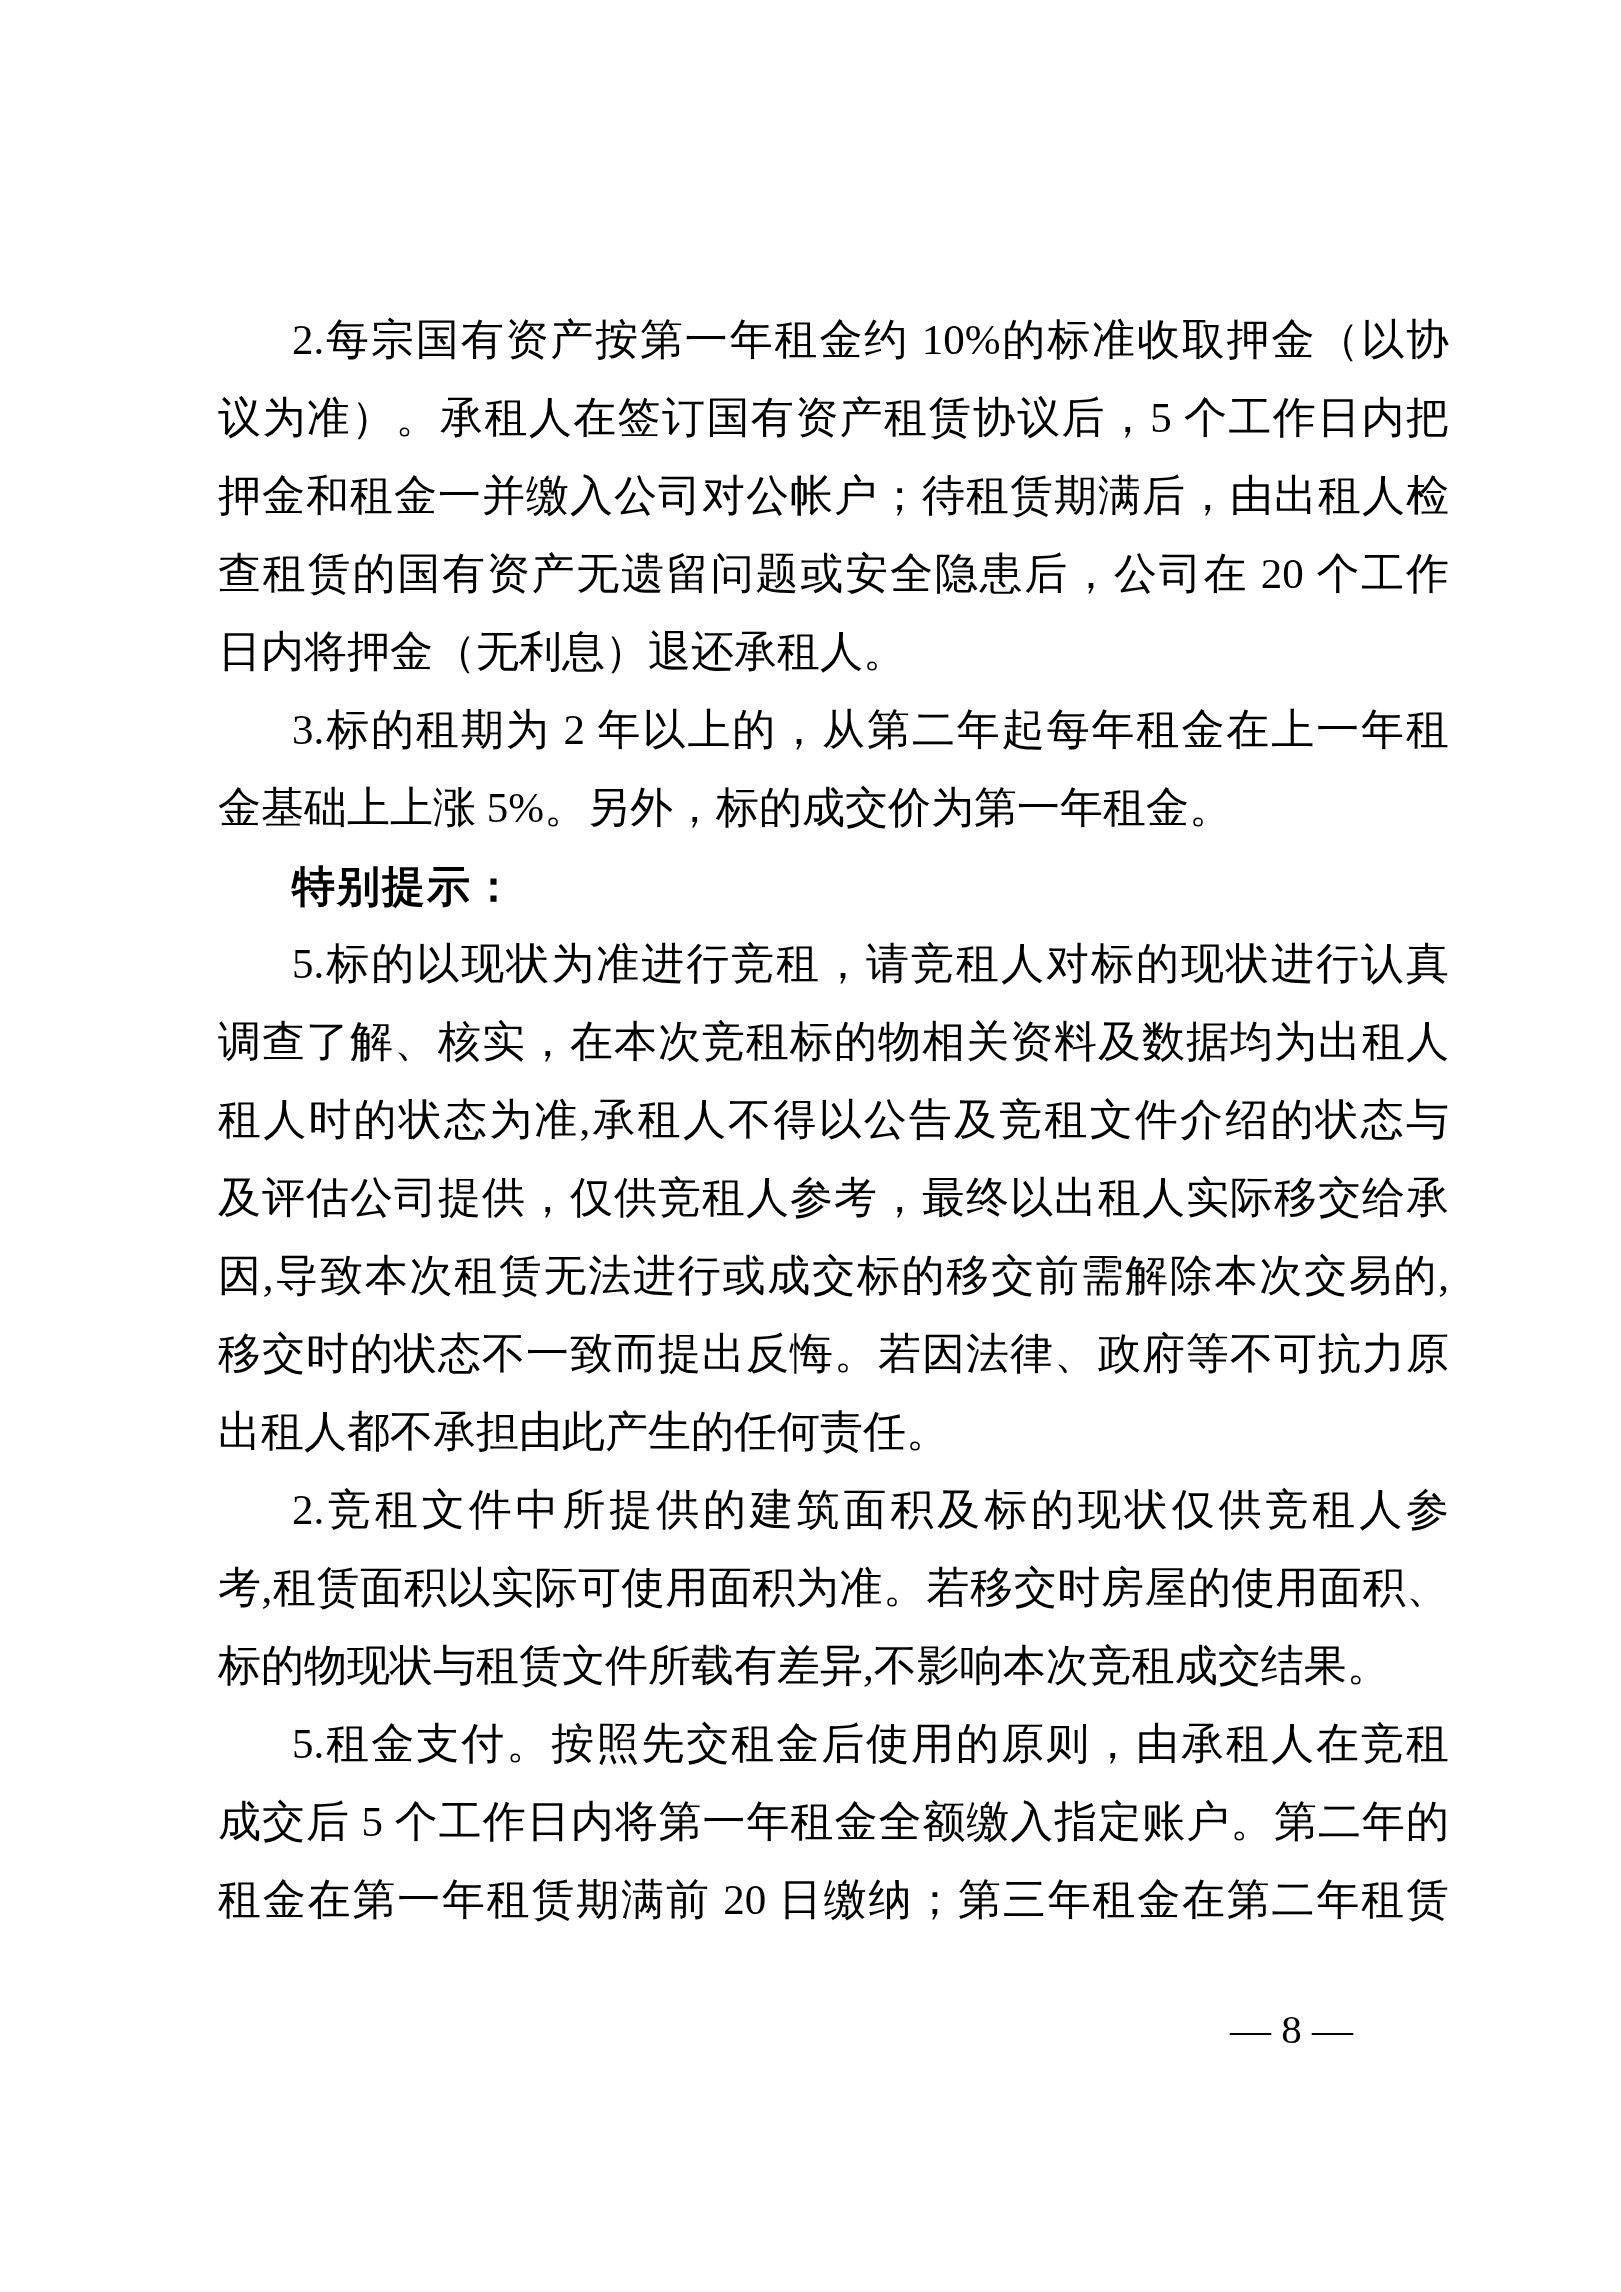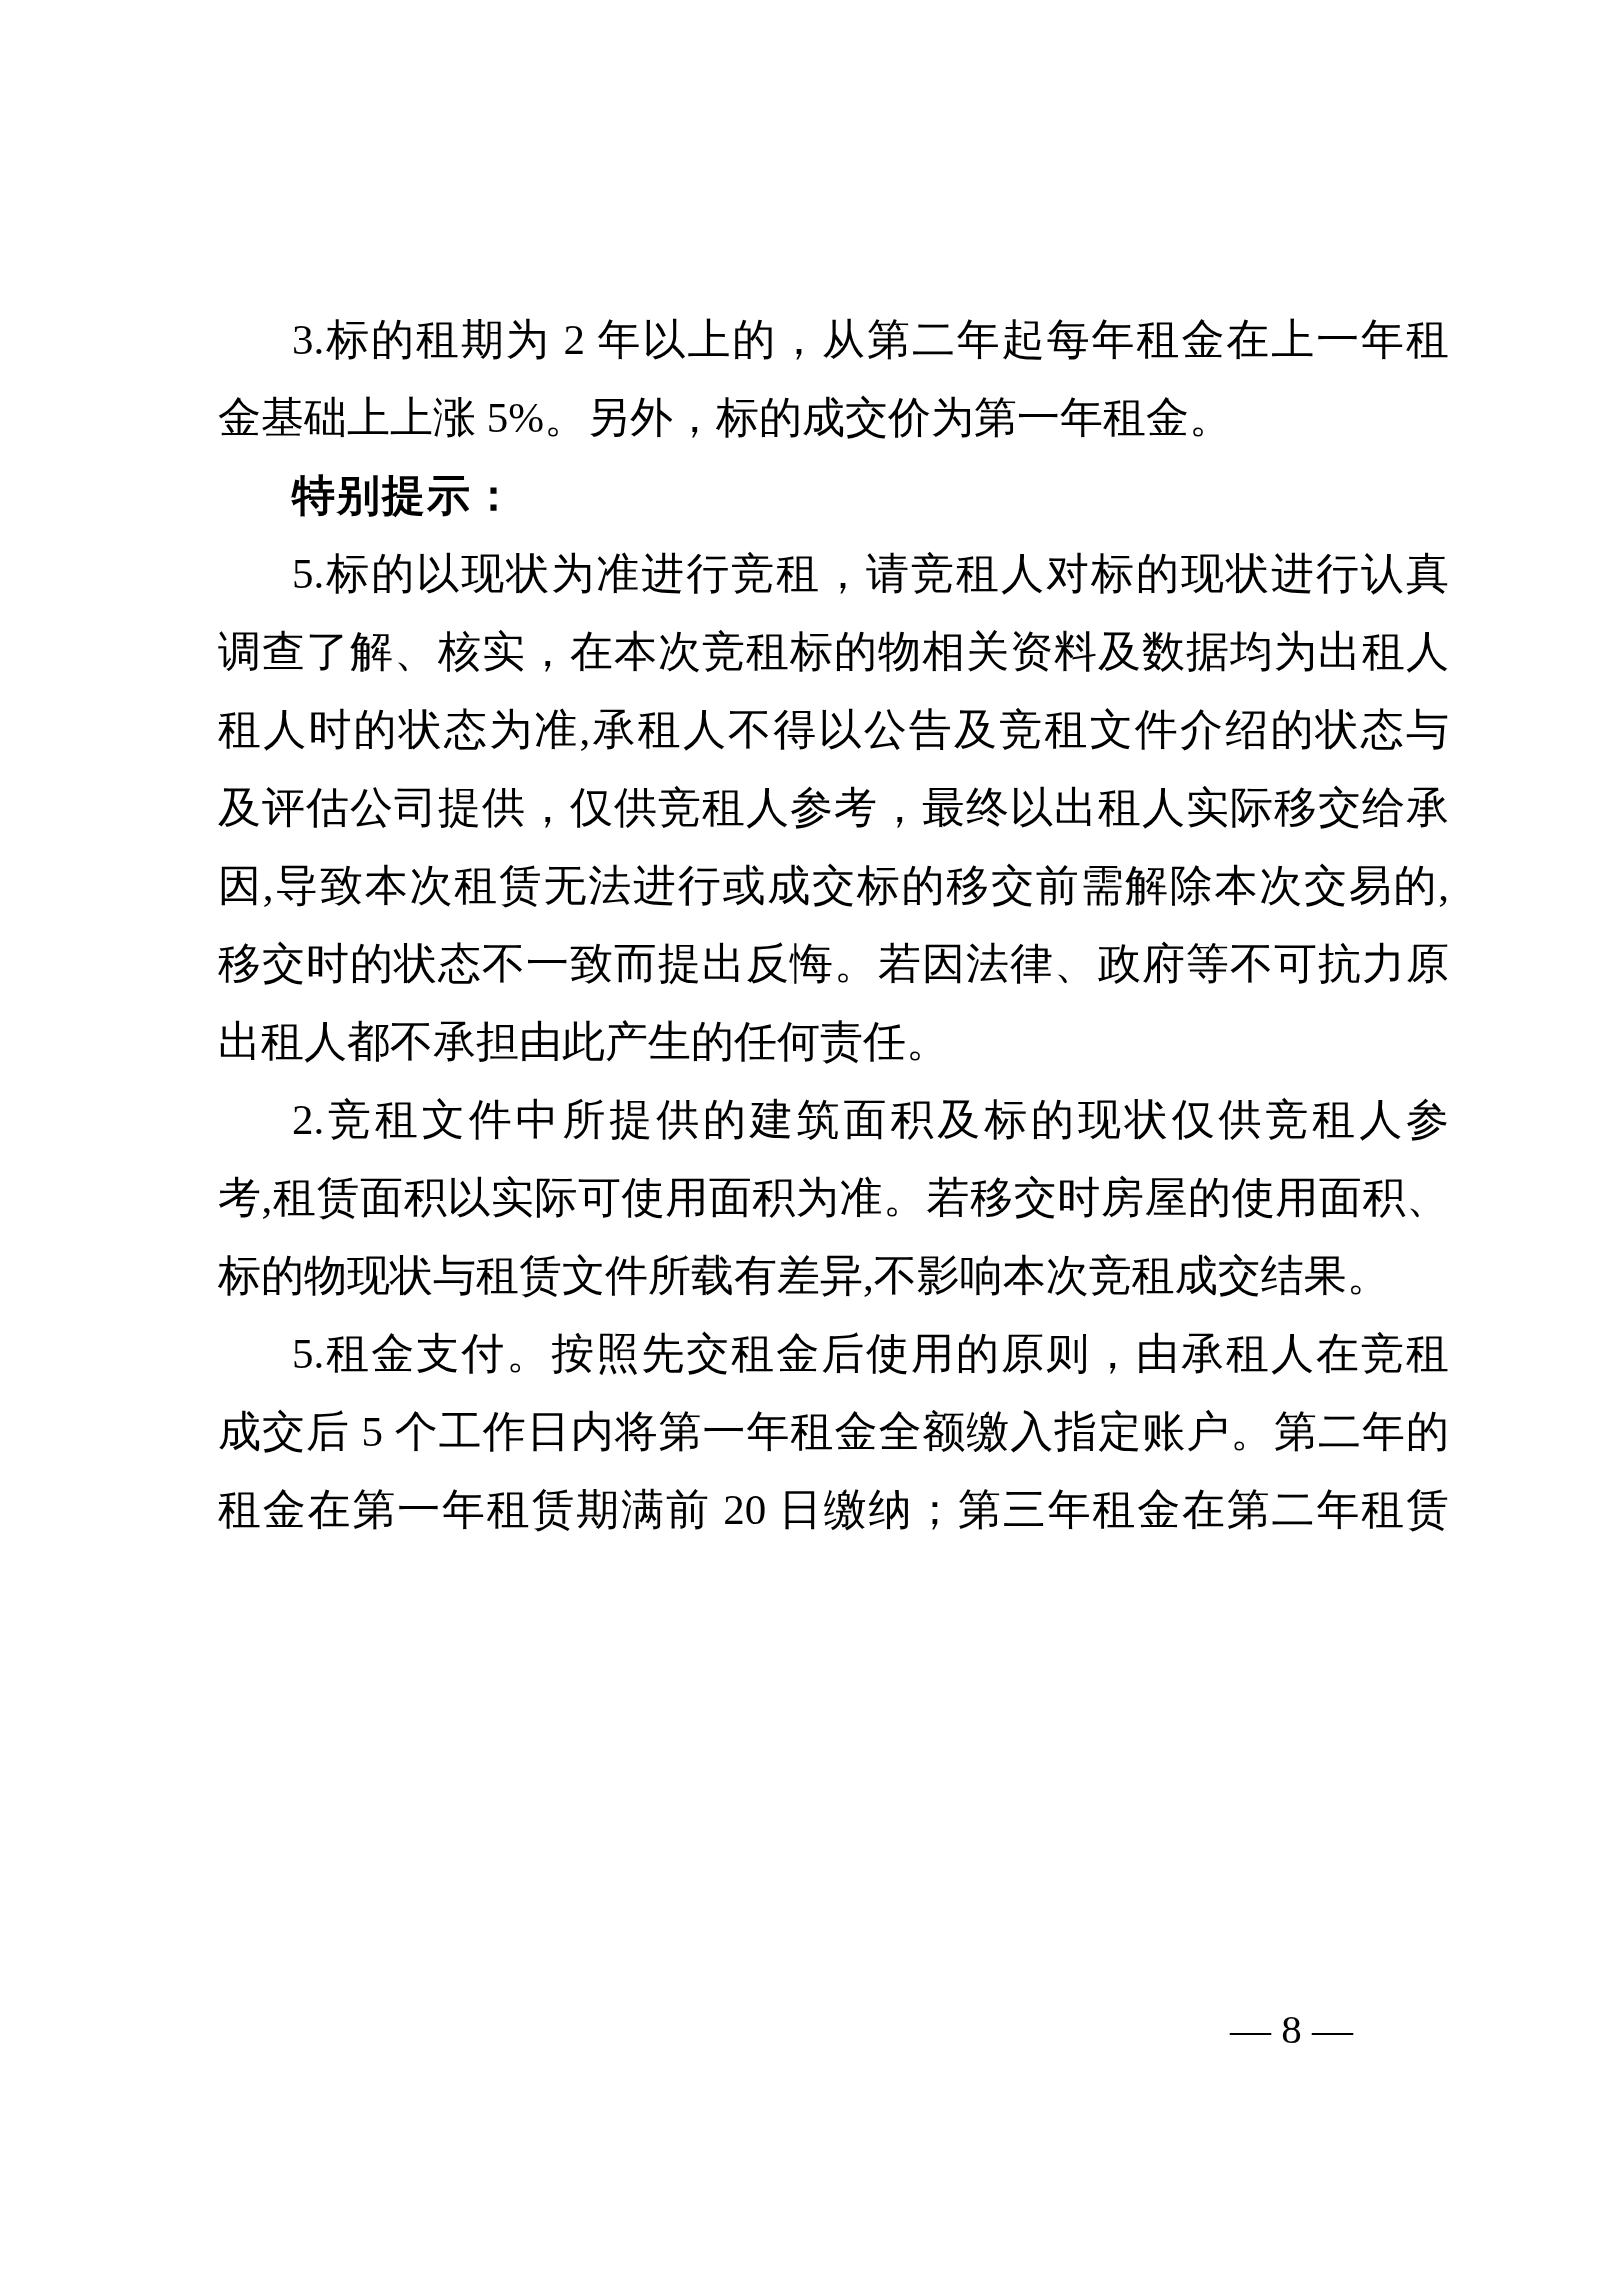--- a/index.html
+++ b/index.html
@@ -37,21 +37,21 @@
   .line.fill {
     text-align: justify;
     text-align-last: justify;
     text-justify: inter-character;
   }
   
   .line.indent {
     text-indent: 74px;
   }
   .para.heading .line {
-    font-family: Liberation Serif, serif;
+    font-family: Liberation Sans, sans-serif;
     font-weight: 700;
     letter-spacing: 2px;
   }
   .page-number {
     position: absolute;
     left: 1230px;
     top: 2002px;
     width: 157px;
     height: 55px;
     line-height: 55px;
@@ -59,20 +59,27 @@
     text-align: left;
     white-space: pre;
     color: #000000;
   }
 </style>
 </head>
 <body>
 
 <div class="page">
   <main class="content" id="doc-content">
+      <section class="para body">
+        <div class="line fill indent">2.每宗国有资产按第一年租金约 10%的标准收取押金（以协</div>
+        <div class="line fill">议为准）。承租人在签订国有资产租赁协议后，5 个工作日内把</div>
+        <div class="line fill">押金和租金一并缴入公司对公帐户；待租赁期满后，由出租人检</div>
+        <div class="line fill">查租赁的国有资产无遗留问题或安全隐患后，公司在 20 个工作</div>
+        <div class="line">日内将押金（无利息）退还承租人。</div>
+      </section>
       <section class="para body">
         <div class="line fill indent">3.标的租期为 2 年以上的，从第二年起每年租金在上一年租</div>
         <div class="line">金基础上上涨 5%。另外，标的成交价为第一年租金。</div>
       </section>
       <section class="para heading">
         <div class="line indent">特别提示：</div>
       </section>
       <section class="para body">
         <div class="line fill indent">5.标的以现状为准进行竞租，请竞租人对标的现状进行认真</div>
         <div class="line fill">调查了解、核实，在本次竞租标的物相关资料及数据均为出租人</div>

